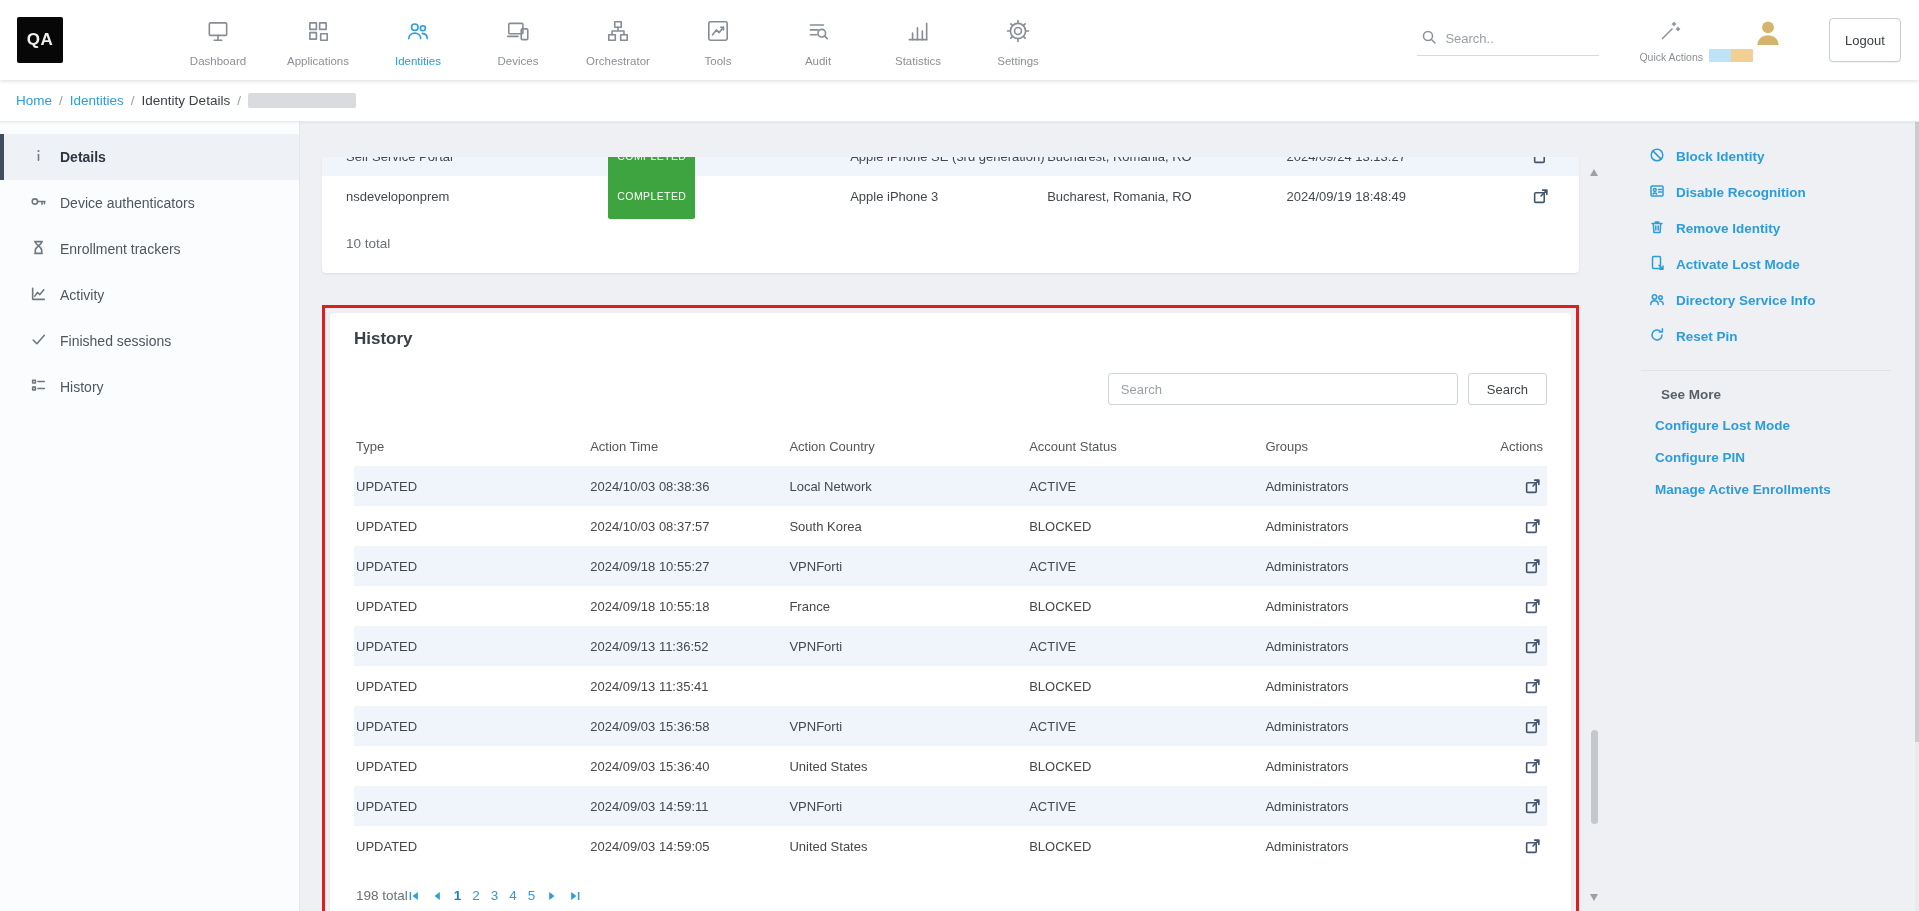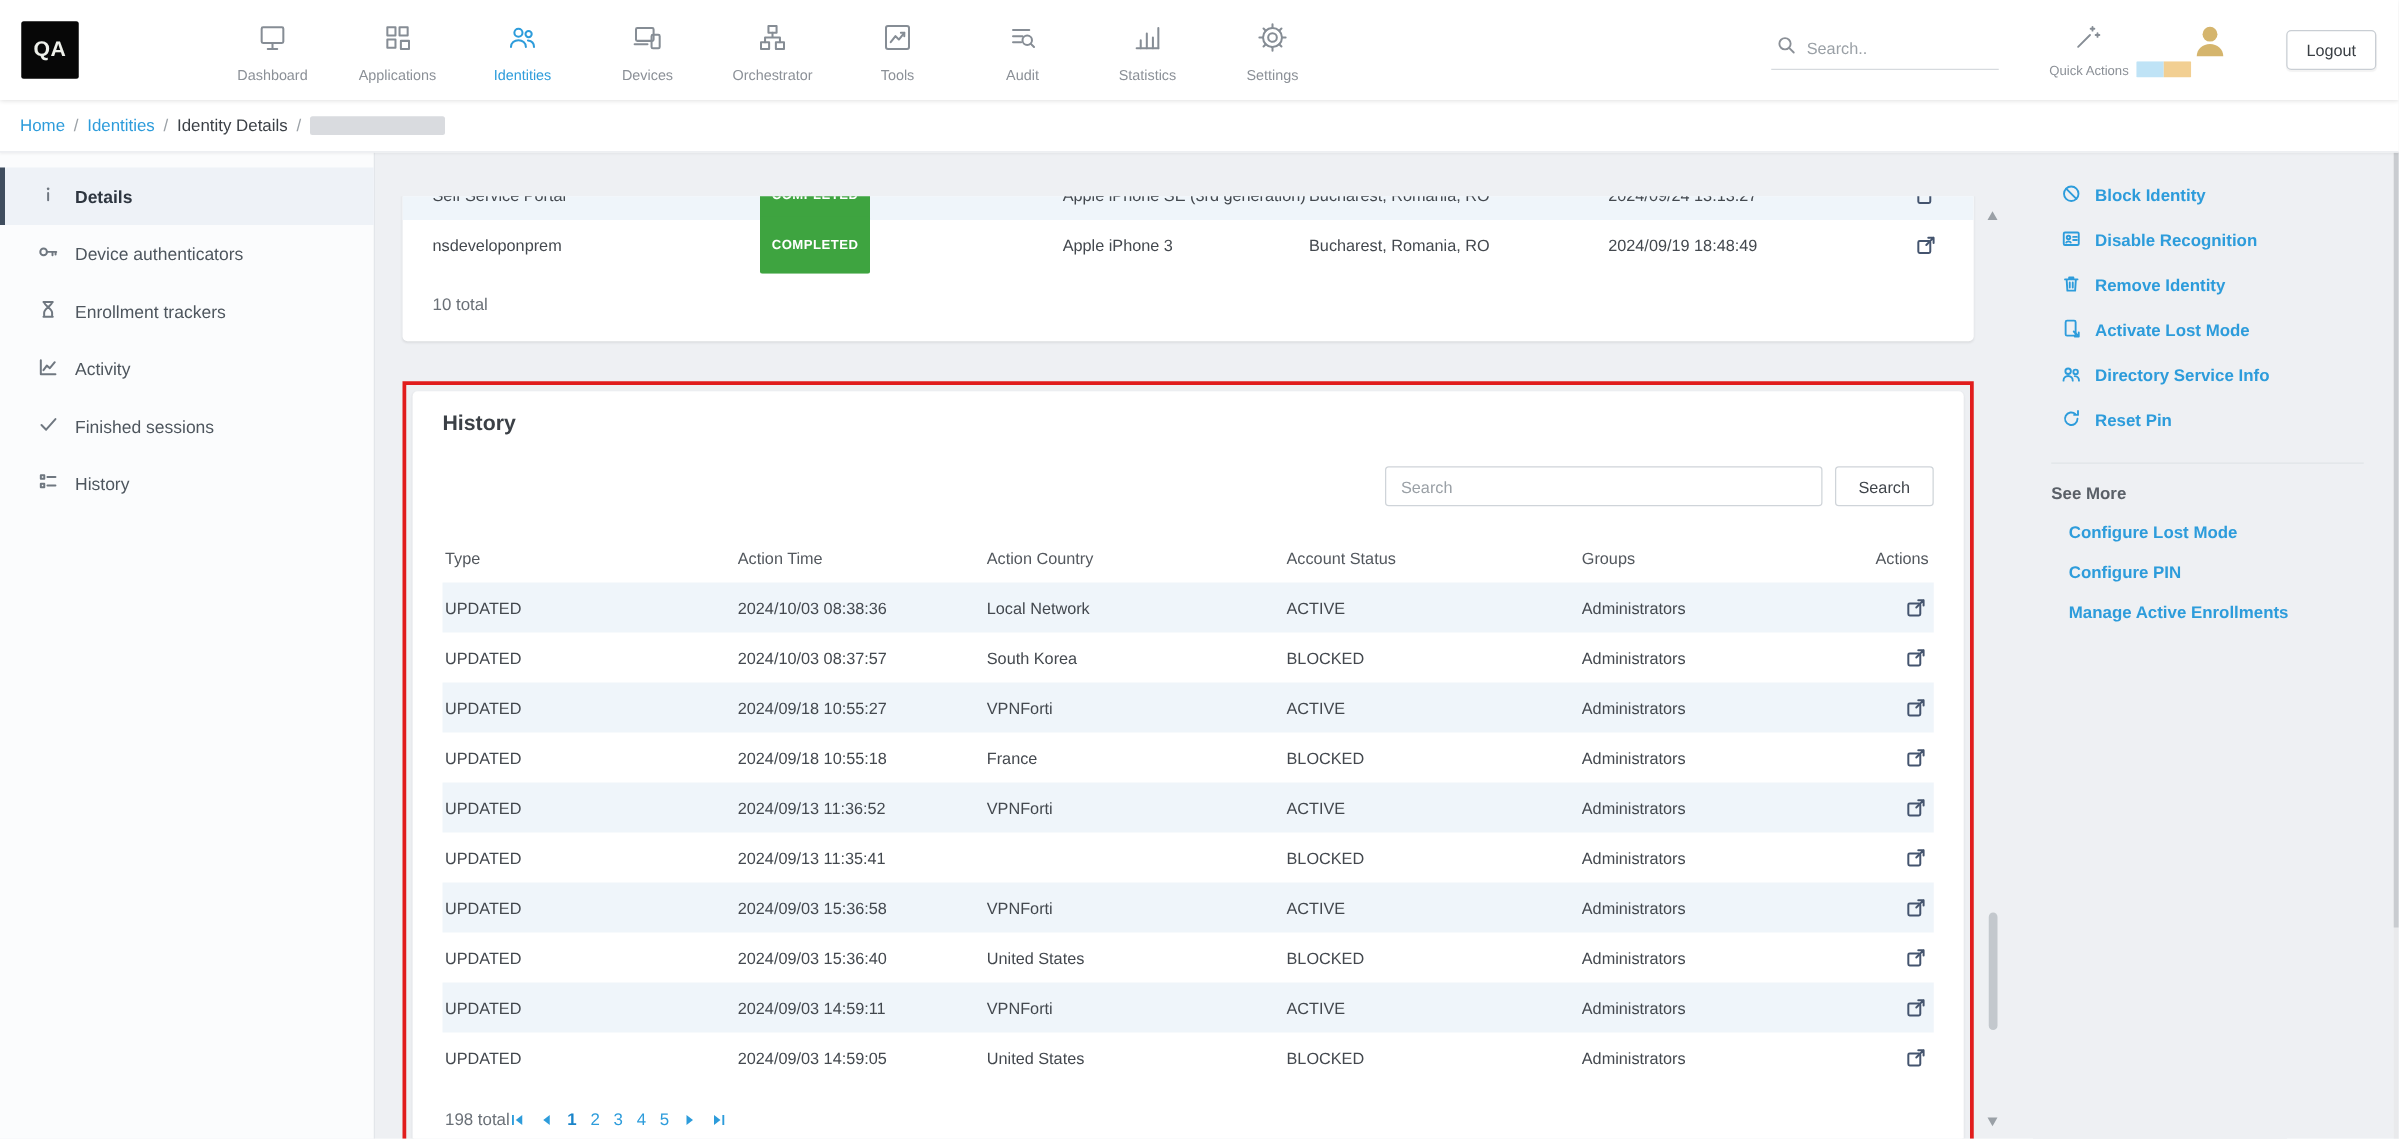--- a/index.html
+++ b/index.html
@@ -22,21 +22,21 @@
   .top-search input { border:none; outline:none; width:100%; font-size:13px; color:#444; background:transparent; font-family:inherit; }
   .top-search input::placeholder { color:#9aa0a6; }
   .quick-actions { display:flex; flex-direction:column; align-items:center; gap:5px; color:#868d95; cursor:pointer; }
   .quick-actions svg { width:24px; height:24px; }
   .qa-label { font-size:10.5px; color:#8b9097; white-space:nowrap; }
   .avatar-wrap { position:relative; width:46px; height:52px; cursor:pointer; }
   .avatar-wrap svg { width:34px; height:34px; margin:2px 0 0 8px; }
   .lang-flag { position:absolute; left:-34px; bottom:4px; width:44px; height:13px; display:flex; border-radius:1px; overflow:hidden; }
   .lang-flag .f1 { flex:1; background:#bfe3f6; }
   .lang-flag .f2 { flex:1; background:#f2cf92; }
-  .logout-btn { height:32px; width:72px; background:#fff; border:1px solid #c9ced4; border-radius:4px; font-size:13px; color:#3a3f44; cursor:pointer; box-shadow:0 1px 1px rgba(0,0,0,.05); font-family:inherit; }
+  .logout-btn { height:44px; width:72px; background:#fff; border:1px solid #c9ced4; border-radius:4px; font-size:13px; color:#3a3f44; cursor:pointer; box-shadow:0 1px 1px rgba(0,0,0,.05); font-family:inherit; }
 
   
   .breadcrumb-bar { height:42px; background:#fff; display:flex; align-items:center; gap:7px; padding-left:16px; border-bottom:1px solid #e7eaee; box-shadow:0 1px 2px rgba(0,0,0,.05); position:relative; z-index:5; font-size:13.5px; }
   .crumb-link { color:#2d9cdb; cursor:pointer; text-decoration:none; }
   .crumb-sep { color:#9aa0a6; }
   .crumb-current { color:#3c4147; }
   .redacted { width:108px; height:15px; background:#d9dbdf; border-radius:2px; }
 
   
   .body-row { display:flex; height:789px; background:#eef0f3; }
@@ -45,21 +45,21 @@
   .side-item { height:46px; display:flex; align-items:center; gap:13px; padding-left:26px; font-size:14px; color:#4e565e; cursor:pointer; border-left:4px solid transparent; }
   .side-item svg { width:17px; height:17px; color:#6f7780; flex:0 0 auto; }
   .side-item.active { background:#eef2f7; border-left-color:#3f4d5e; font-weight:bold; color:#2e3640; }
 
   .main { flex:1 1 auto; position:relative; overflow:hidden; padding:0 22px; min-width:0;margin-top:35px; }
 
   .sessions-card { background:#fff; border-radius:4px; margin-top:-21px; box-shadow:0 1px 2px rgba(0,0,0,.08); overflow:hidden; }
   .sgrid { display:grid; grid-template-columns:21.7% 20% 16.3% 19.8% 18.9% minmax(0,1fr); align-items:center; }
   .sess-row { height:40px; padding:0 24px; font-size:13px; color:#43484e; }
   .sess-row.alt { background:#eff5fa; }
-  .badge { display:inline-block; background:#3ea440; color:#fff; font-size:10.5px; font-weight:bold; padding:17px 9px; border-radius:2px; letter-spacing:.4px; }
+  .badge { display:inline-block; background:#3ea440; color:#fff; font-size:10.5px; font-weight:normal; padding:17px 9px; border-radius:2px; letter-spacing:.4px; }
   .sess-total { padding:20px 24px 22px; font-size:13.5px; color:#6a7077; }
 
   .annotation-box { border:3px solid #e11d1d; margin-top:32px; padding:5px; }
   .history-card { background:#fff; border-radius:4px; padding:16px 24px 14px; box-shadow:0 1px 2px rgba(0,0,0,.08); }
   .history-title { font-size:17px; font-weight:bold; color:#3b4046; }
   .search-row { display:flex; justify-content:flex-end; gap:10px; margin-top:24px; }
   .search-input { width:350px; height:32px; border:1px solid #cfd4d9; border-radius:3px; padding:0 12px; font-size:13px; color:#444; font-family:inherit; outline:none; }
   .search-input::placeholder { color:#9aa0a6; }
   .search-btn { height:32px; padding:0 18px; background:#fff; border:1px solid #cfd4d9; border-radius:3px; font-size:13px; color:#3f444a; cursor:pointer; font-family:inherit; }
   .htable { margin-top:24px; }
@@ -78,21 +78,21 @@
   .pg-btn { background:none; border:none; cursor:pointer; padding:0; line-height:0; }
   .pg-btn svg { width:12px; height:12px; }
   .page { cursor:pointer; color:#2d9cdb; }
   .page.current { font-weight:bold; color:#1a84c9; }
 
   
   .actions-panel { width:318px; flex:0 0 auto; padding:16px 24px 12px 40px;font-weight:bold; }
   .ap-item { display:flex; align-items:center; gap:11px; height:36px; color:#2d9cdb; font-size:13.5px; cursor:pointer; padding-left:8px; }
   .ap-item svg { width:16px; height:16px; flex:0 0 auto; }
   .ap-divider { border:none; border-top:1px solid #dfe3e7; margin:16px 4px 0 0; }
-  .see-more { margin-top:16px; font-size:13.5px; color:#5a6068; }
+  .see-more { margin-top:16px; font-size:13.5px; color:#5a6068;margin-left:20px; }
   .ap-links { margin:16px 0 0 14px; display:flex; flex-direction:column; gap:17px; }
   .ap-link { color:#2d9cdb; font-size:13.5px; cursor:pointer; }
 
   
   .main-scrollbar { position:absolute; top:0; right:0; bottom:0; width:14px; }
   .sb-up { position:absolute; top:12px; right:3px; width:0; height:0; border-left:4.5px solid transparent; border-right:4.5px solid transparent; border-bottom:7px solid #9aa0a6; cursor:pointer; }
   .sb-down { position:absolute; bottom:10px; right:3px; width:0; height:0; border-left:4.5px solid transparent; border-right:4.5px solid transparent; border-top:7px solid #9aa0a6; cursor:pointer; }
   .sb-thumb { position:absolute; top:76%; right:3px; width:7px; height:94px; background:#c3c8cd; border-radius:4px; cursor:grab; }
   .page-scrollbar { position:absolute; top:122px; right:0; width:4px; height:789px; background:#e9eaec; }
   .page-thumb { position:absolute; top:0; right:0; width:4px; height:620px; background:#c9ccd0; cursor:grab; }

